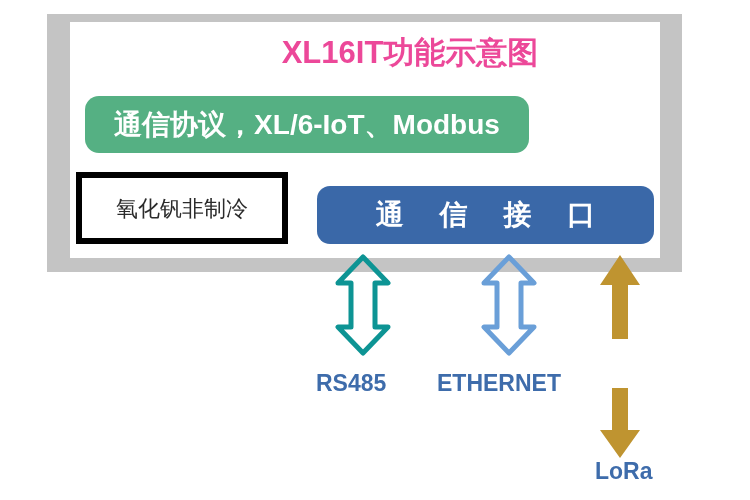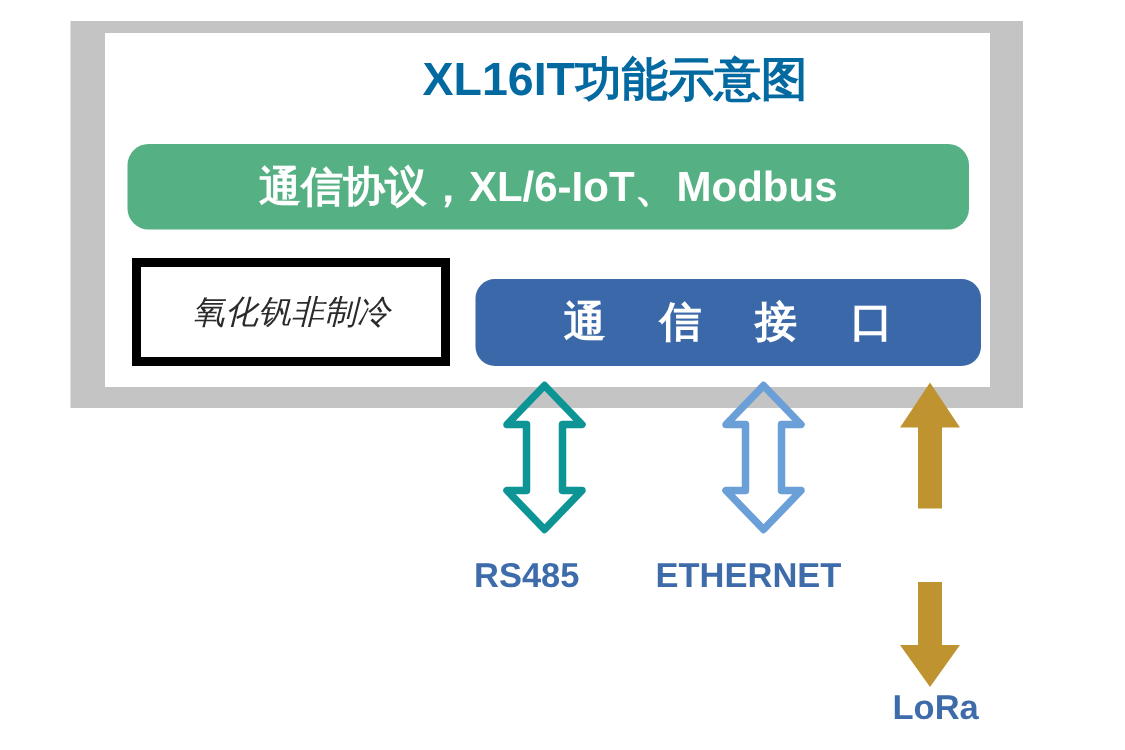--- a/index.html
+++ b/index.html
@@ -44,58 +44,57 @@
 
   
   .diagram-title {
     position: absolute;
     left: 70px;
     top: 33px;
     width: 680px;
     text-align: center;
     font-size: 31px;
     font-weight: bold;
-    color: #0369a1;
+    color: #ec4899;
     letter-spacing: 0px;
     line-height: 40px;
     white-space: nowrap;
   }
 
   
   .protocol-banner {
     position: absolute;
     left: 85px;
     top: 96px;
-    width: 561px;
+    width: 444px;
     height: 57px;
     background: #55b083;
     border-radius: 14px;
     display: flex;
     align-items: center;
     justify-content: center;
   }
   .protocol-banner-label {
     color: #ffffff;
     font-size: 28px;
     font-weight: bold;
     white-space: nowrap;
     letter-spacing: 0px;
   }
 
   
   .sensor-box {
     position: absolute;
-    left: 88px;
+    left: 76px;
     top: 172px;
     width: 212px;
     height: 72px;
     background: #000000;
     padding: 6px;
     box-sizing: border-box;
-    font-style: italic;
   }
   .sensor-box-inner {
     width: 100%;
     height: 100%;
     background: #ffffff;
     display: flex;
     flex-direction: column;
     align-items: center;
     justify-content: center;
   }

